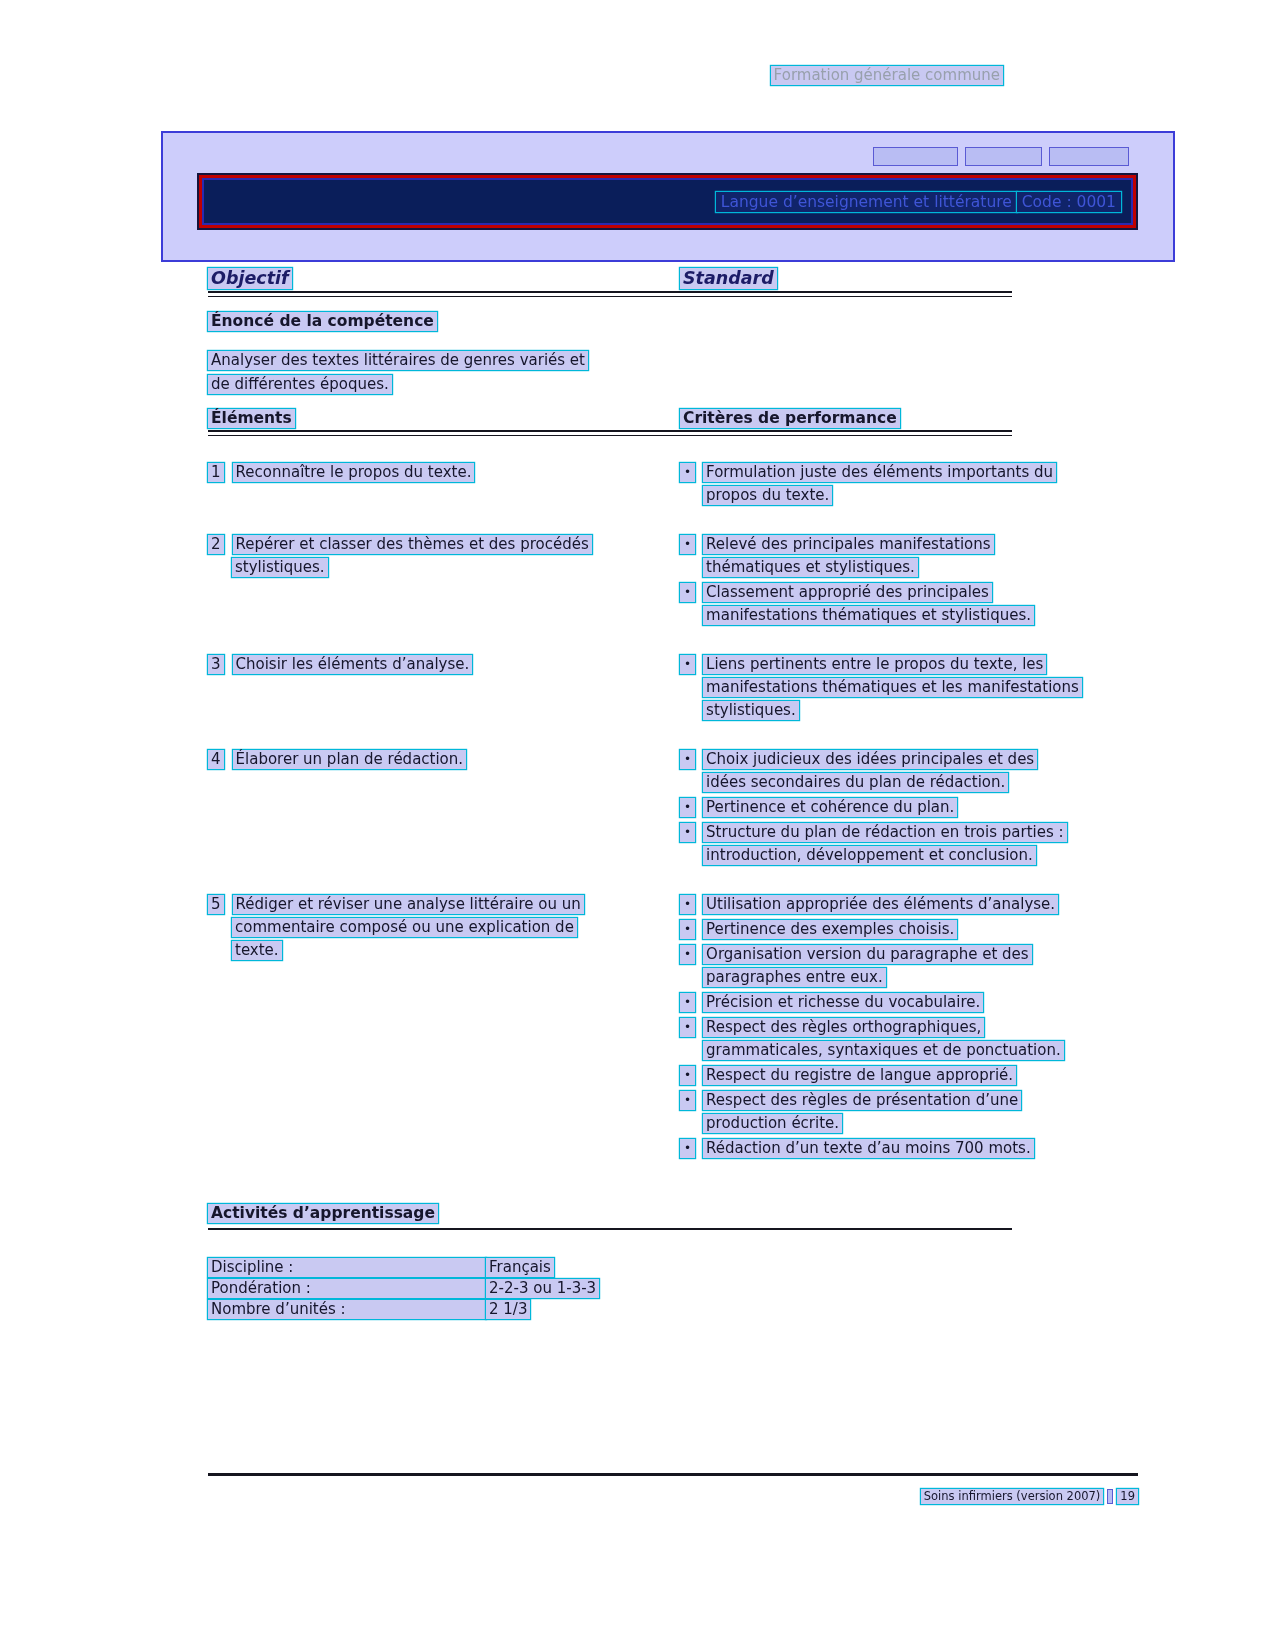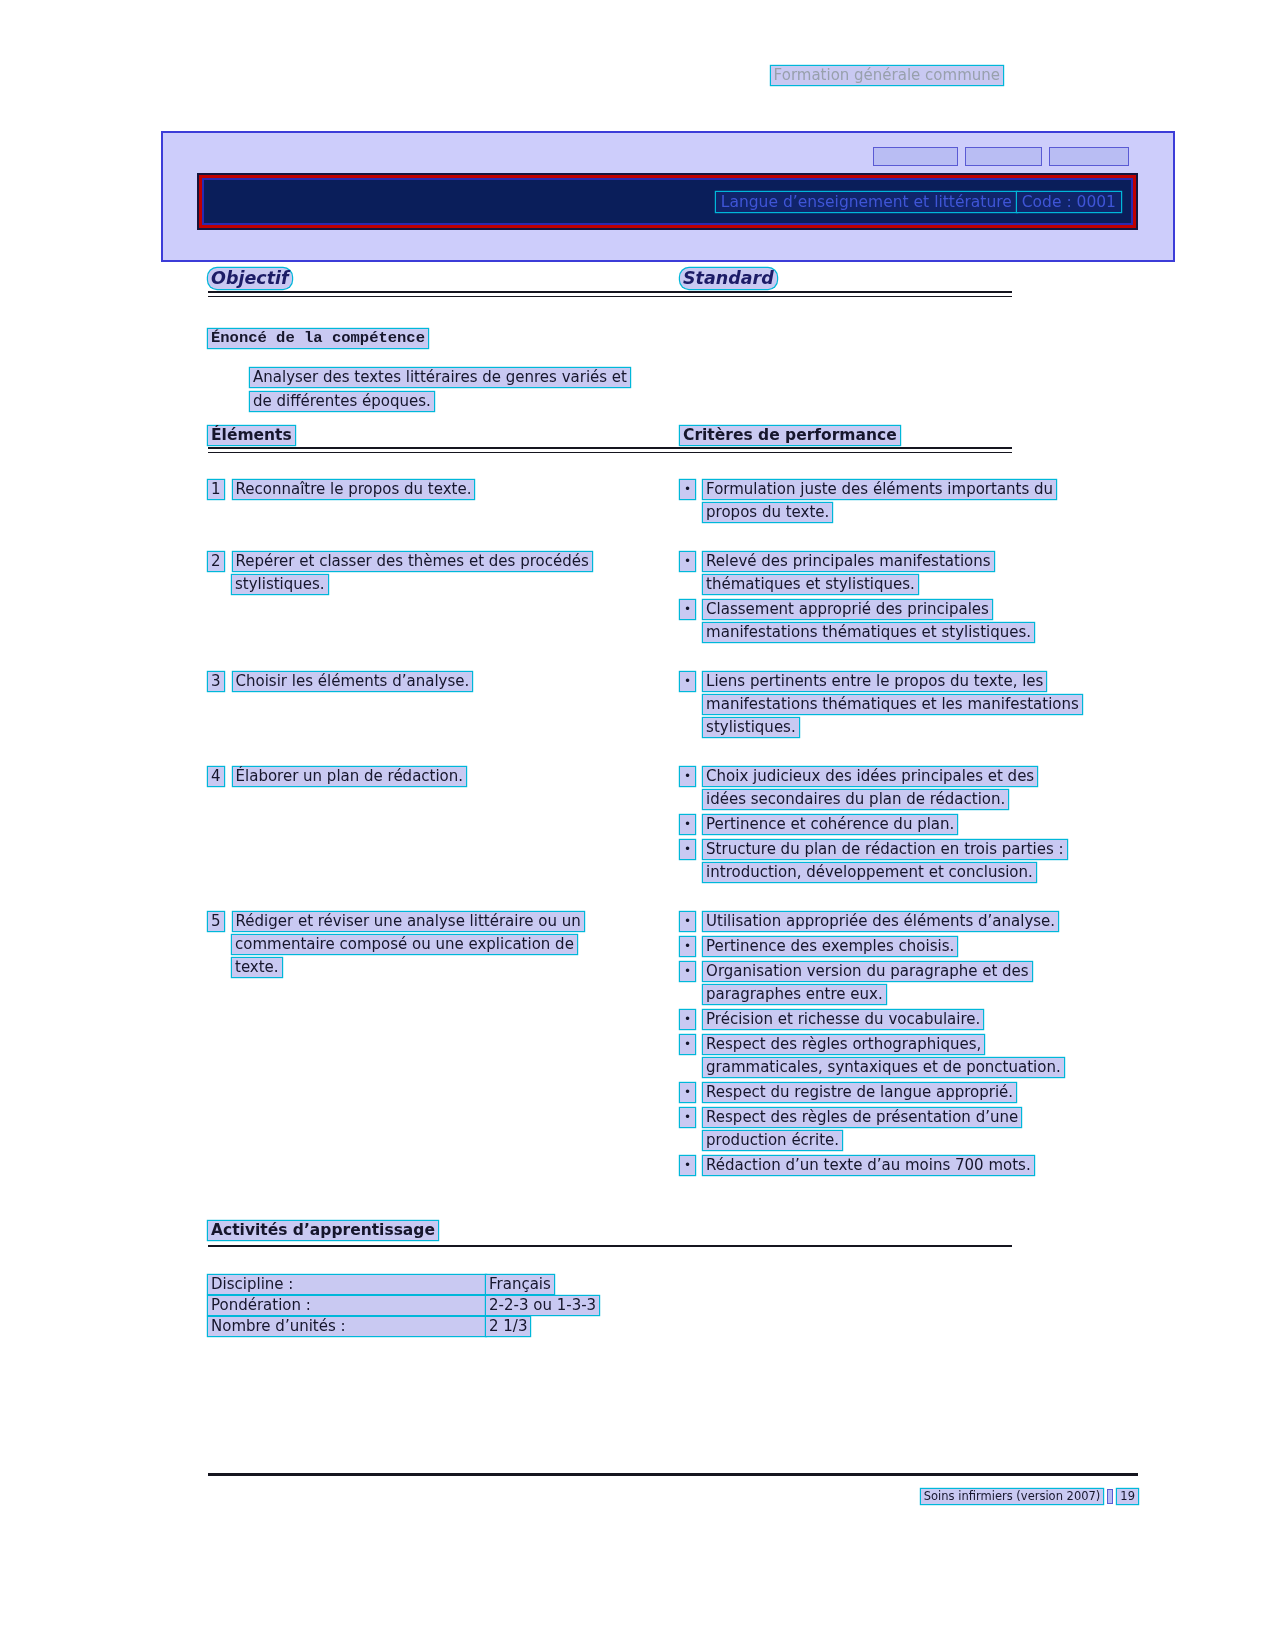--- a/index.html
+++ b/index.html
@@ -85,35 +85,34 @@
 
   
   .two-col { display: grid; grid-template-columns: 472px 1fr; align-items: start; }
 
   .col-head {
     font-style: italic;
     font-weight: bold;
     font-size: 17.5px;
     color: #1c1c66;
     line-height: 21px;
-    border-radius: 9px;
   }
 
   .rule2 {
     border-top: 2px solid #15151f;
     border-bottom: 1px solid #15151f;
     height: 6px;
     margin-top: 2px;
   }
   .rule1 { border-top: 2px solid #15151f; margin-top: 5px; }
 
   .section-heading { font-weight: bold; font-size: 15.5px; }
-  .enonce-heading { margin-top: 32px; font-family: Liberation Mono, monospace; }
+  .enonce-heading { margin-top: 15px; }
   .enonce-body { margin-top: 20px; }
-  .enonce-body .tline { margin-bottom: 5px; margin-left: 42px; }
+  .enonce-body .tline { margin-bottom: 5px; }
 
   .table-head { margin-top: 15px; font-weight: bold; font-size: 15.5px; }
 
   .rows { margin-top: 27px; }
   .row { margin-bottom: 24px; }
 
   .el-num { margin-right: 9px; }
   .indent { margin-left: 24px; }
 
   .crit { display: flex; align-items: flex-start; margin-bottom: 2px; }

